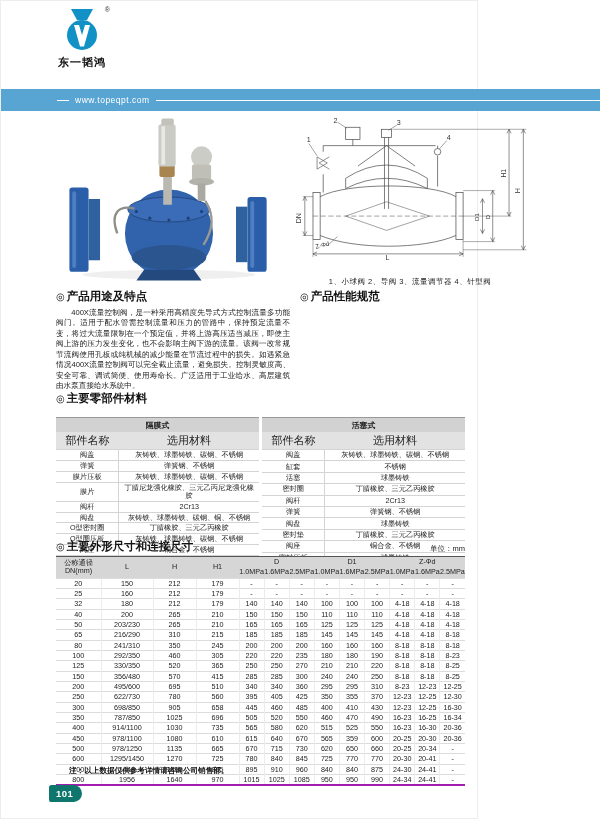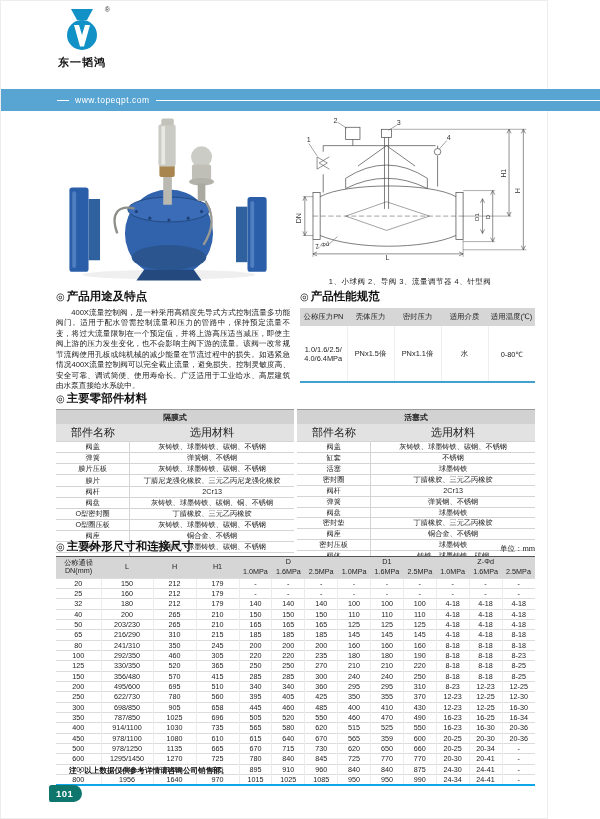--- a/index.html
+++ b/index.html
@@ -1,18 +1,18 @@
 <!DOCTYPE html>
 <html><head>
 <meta charset="utf-8">
 <style>
   * { margin:0; padding:0; box-sizing:border-box; }
   html,body { background:#fff; }
   body { width:600px; height:819px; overflow:hidden; font-family:"Liberation Sans", sans-serif; color:#222; }
-  .page { position:relative; width:548px; height:819px; border:1px solid #ededed; background:#fff; }
+  .page { position:relative; width:478px; height:819px; border:1px solid #ededed; background:#fff; }
 
   
   .header { position:relative; height:88px; }
   .logo-block { position:absolute; left:55px; top:7px; width:52px; text-align:center; }
   .logo-row { position:relative; display:inline-block; }
   .reg-mark { position:absolute; right:-8px; top:-2px; font-size:7px; color:#333; }
   .brand { font-weight:bold; font-size:11px; letter-spacing:1px; margin-top:1px; color:#111; }
   .page-title { position:absolute; right:13px; top:38px; font-size:17px; font-weight:bold; letter-spacing:2px; color:#111; }
 
   
@@ -37,33 +37,33 @@
   .features { width:234px; }
   .features p { margin-top:4px; font-size:7.6px; line-height:1.38; text-indent:2em; text-align:justify; color:#222; }
   .performance { flex:1; }
   table.perf { width:100%; margin-top:4px; border-collapse:collapse; border-bottom:2px solid #42a1cf; table-layout:fixed; }
   .perf th { background:#d6d6d6; font-size:7.4px; font-weight:normal; padding:4px 1px; text-align:center; }
   .perf td { font-size:7.4px; text-align:center; height:56px; white-space:pre-line; border-left:1px solid #eee; }
   .perf td:first-child { border-left:none; }
 
   
   .materials { position:absolute; top:390px; left:55px; right:12px; }
-  .mat-tables { display:flex; gap:3px; margin-top:3px; }
+  .mat-tables { display:flex; gap:3px; margin-top:11px; }
   table.mat { flex:1; border-collapse:collapse; border-top:1px solid #999; border-bottom:2px solid #42a1cf; table-layout:fixed; }
   .mat th.type { background:#d2d2d2; font-size:7.8px; font-weight:bold; padding:1.5px; text-align:center; }
   .mat th.colh { background:#e2e2e2; font-size:11px; font-weight:normal; padding:1px; text-align:center; }
   .mat td { font-size:7.2px; text-align:center; padding:1px 2px; border-top:1px solid #d4d4d4; height:9px; line-height:1.1; }
   .mat col.c1 { width:31%; }
   .mat td:first-child { border-right:1px solid #d4d4d4; }
 
   
   .dims { position:absolute; top:538px; left:55px; right:12px; }
   .dims-head { display:flex; justify-content:space-between; align-items:flex-end; }
   .unit { font-size:7.5px; color:#222; }
-  table.dim { width:100%; margin-top:2px; border-collapse:collapse; table-layout:fixed; border-top:1.5px solid #555; border-bottom:2px solid #0ea5e9; }
+  table.dim { width:100%; margin-top:2px; border-collapse:collapse; table-layout:fixed; border-top:1.5px solid #555; border-bottom:2px solid #a21caf; }
   .dim th { background:#d6d6d6; font-size:7.2px; font-weight:normal; padding:1px 0; white-space:pre-line; line-height:1.15; text-align:center; }
   .dim td { font-size:7.2px; text-align:center; padding:1px 0; border-top:1px solid #dcdcdc; border-left:1px solid #ececec; line-height:1.02; }
   .dim td:first-child { border-left:none; }
 
   .note { position:absolute; top:765px; left:68px; font-size:7.6px; font-weight:bold; color:#111; }
 
   .page-badge { position:absolute; left:48px; bottom:16px; background:#0f766e; color:#fff; font-size:9.5px; font-weight:bold; padding:3px 9px 3px 7px; border-radius:3px 10px 10px 3px; letter-spacing:.5px; }
 
   svg text { font-family:"Liberation Sans", sans-serif; }
 </style>
@@ -215,41 +215,20 @@
         <span class="bullet">◎</span>
         <span>产品用途及特点</span>
       </div>
       <p>400X流量控制阀，是一种采用高精度先导式方式控制流量多功能阀门。适用于配水管需控制流量和压力的管路中，保持预定流量不变，将过大流量限制在一个预定值，并将上游高压适当减压，即使主阀上游的压力发生变化，也不会影响主阀下游的流量。该阀一改常规节流阀使用孔板或纯机械的减少能量在节流过程中的损失。如遇紧急情况400X流量控制阀可以完全截止流量，避免损失。控制灵敏度高、安全可靠、调试简便、使用寿命长。广泛适用于工业给水、高层建筑由水泵直接给水系统中。</p>
     </div>
     <div class="performance">
       <div class="sec-head">
         <span class="bullet">◎</span>
         <span>产品性能规范</span>
       </div>
-      <table class="perf">
-        <thead>
-          <tr>
-            <th>公称压力PN</th>
-            <th>壳体压力</th>
-            <th>密封压力</th>
-            <th>适用介质</th>
-            <th>适用温度(℃)</th>
-          </tr>
-        </thead>
-        <tbody>
-          <tr>
-            <td>1.0/1.6/2.5/
-4.0/6.4MPa</td>
-            <td>PNx1.5倍</td>
-            <td>PNx1.1倍</td>
-            <td>水</td>
-            <td>0-80℃</td>
-          </tr>
-        </tbody>
-      </table>
     </div>
   </div>
 
   <div class="materials">
     <div class="sec-head">
       <span class="bullet">◎</span>
       <span>主要零部件材料</span>
     </div>
     <div class="mat-tables">
       <table class="mat">

